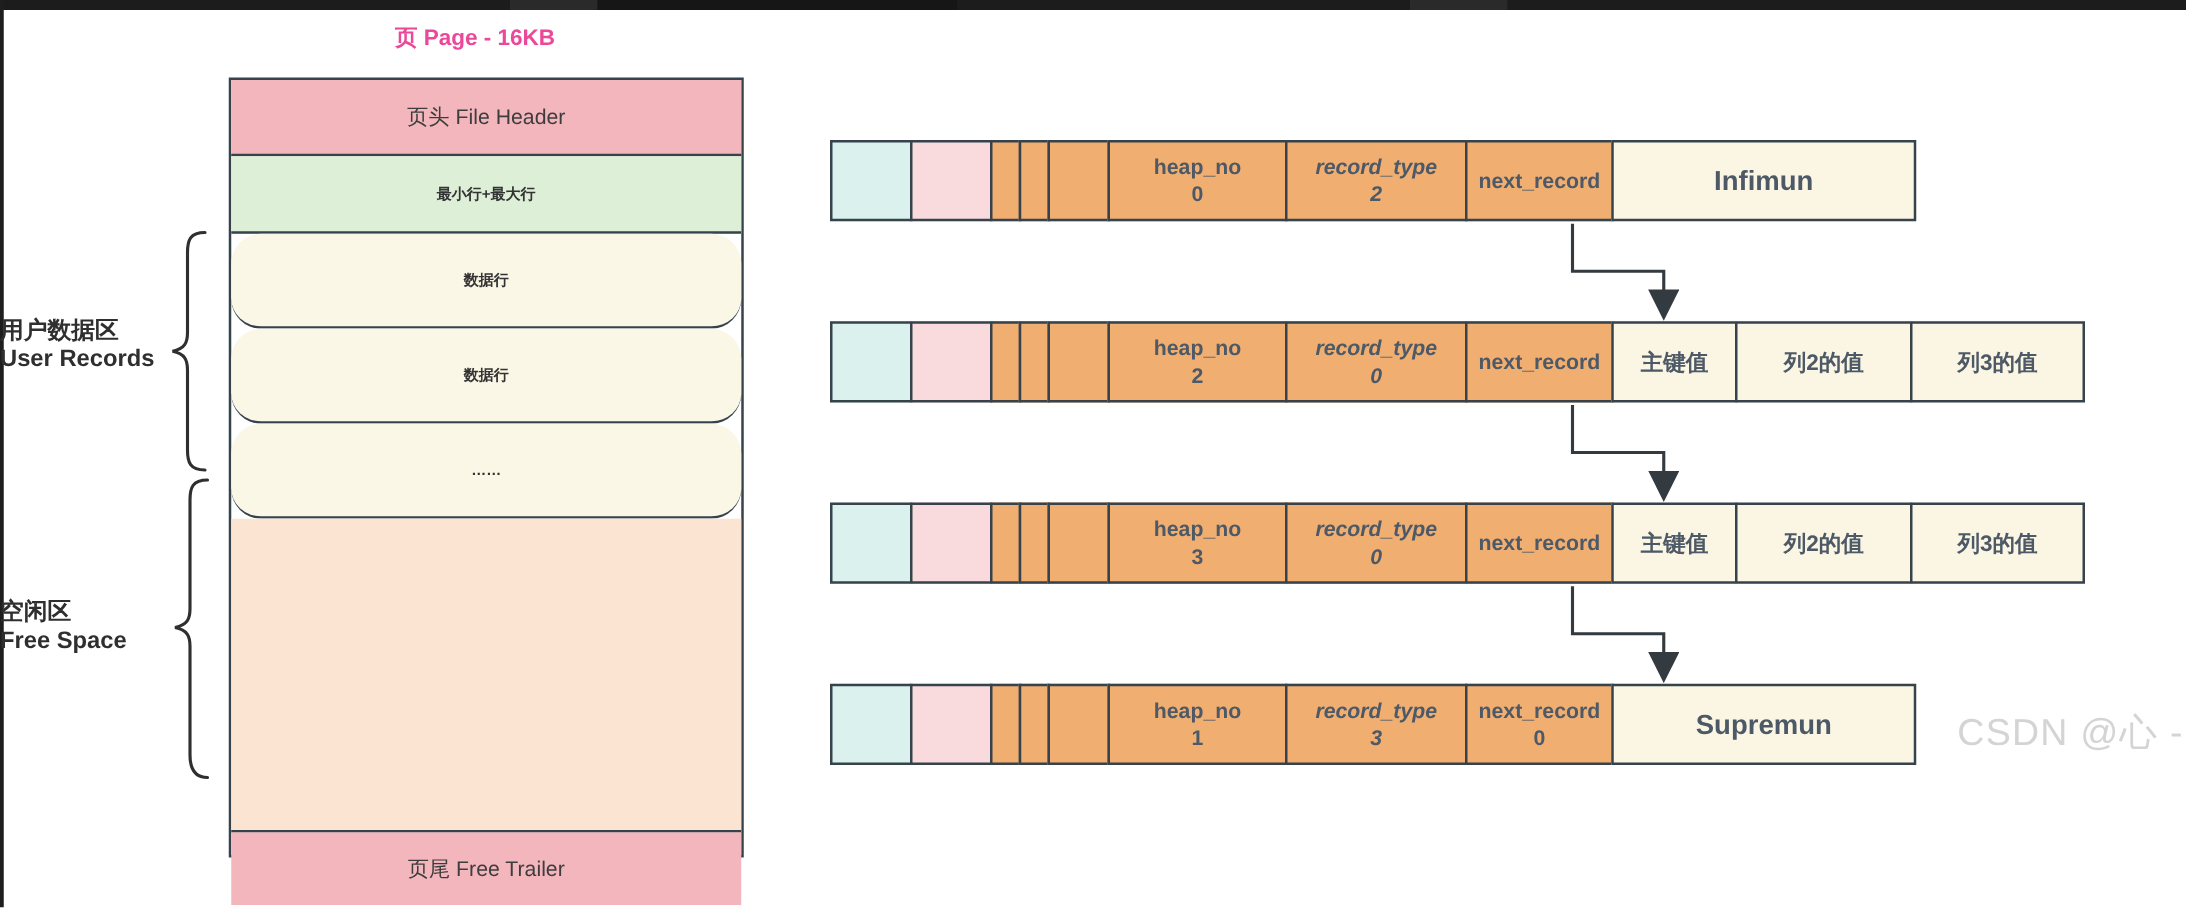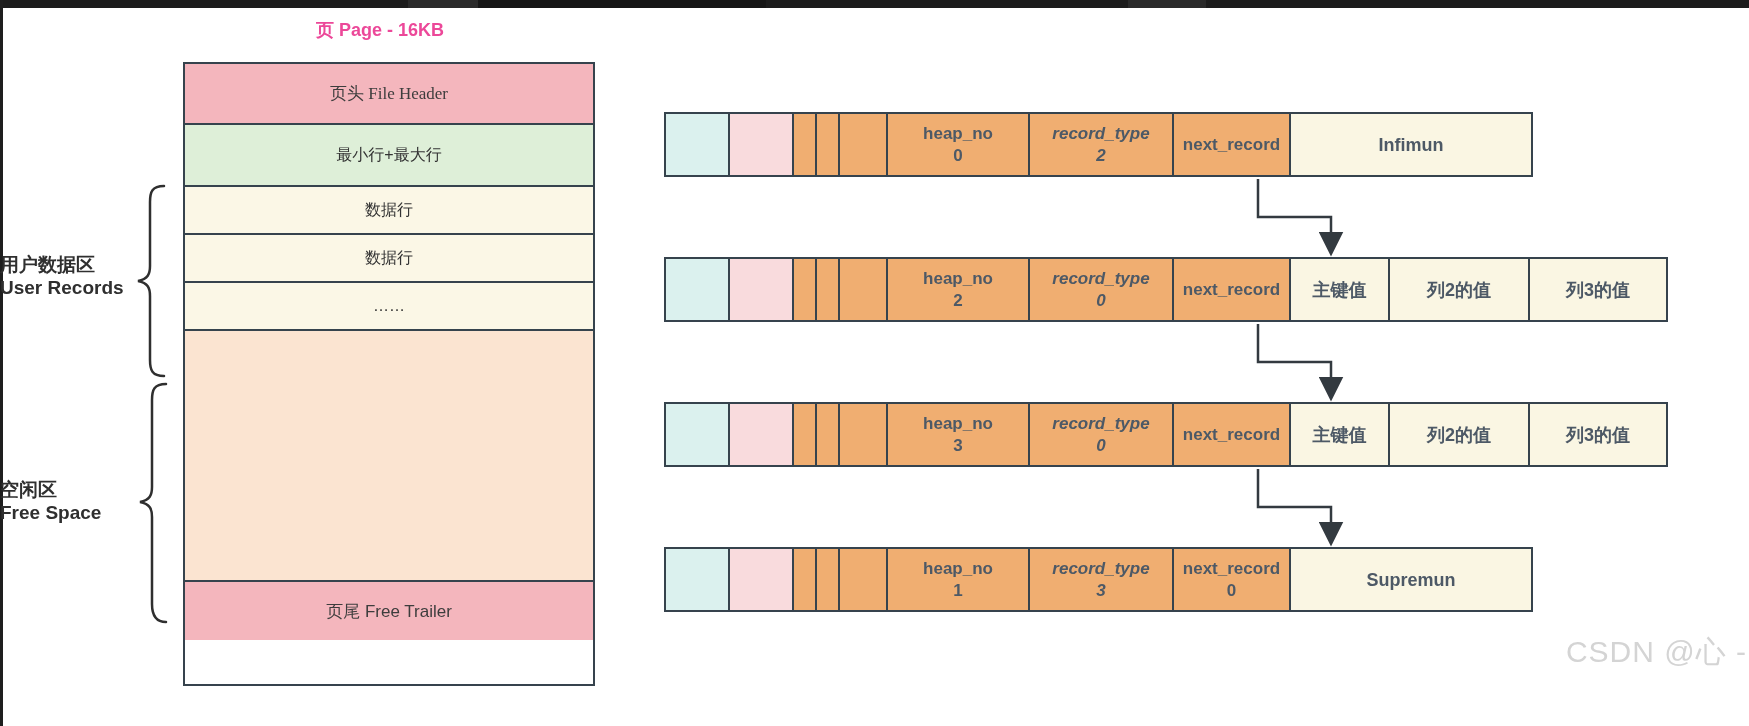--- a/index.html
+++ b/index.html
@@ -26,24 +26,24 @@
 
   .title{position:absolute;left:280px;top:18px;width:200px;text-align:center;
          font-size:18px;font-weight:bold;color:#ec4899;}
 
   
   .pagebox{position:absolute;left:183px;top:62px;width:412px;height:624px;
            border:2px solid var(--border);}
   .psec{width:100%;border-bottom:2px solid var(--border);display:flex;
         align-items:center;justify-content:center;font-size:17px;color:#3d3d3d;}
   .psec:last-child{border-bottom:none;}
-  .psec.bold{font-weight:normal;color:#333;font-size:16px;}
-  .s-header{height:61px;background:var(--ppink);font-family:Liberation Serif, serif;}
+  .psec.bold{font-weight:bold;color:#333;font-size:12px;}
+  .s-header{height:61px;background:var(--ppink);}
   .s-green{height:62px;background:var(--pgreen);}
-  .s-row{height:48px;background:var(--pcream);}
+  .s-row{height:76px;background:var(--pcream);border-radius:24px;}
   .s-free{height:251px;background:var(--ppeach);}
   .s-trailer{height:58px;background:var(--ppink);}
 
   
   .sidelabel{position:absolute;left:0;width:146px;text-align:left;
              font-weight:bold;color:#2f2f2f;font-size:19px;line-height:23px;}
   .overlay{position:absolute;left:0;top:0;width:1749px;height:726px;pointer-events:none;}
 
   
   .record{position:absolute;left:664px;height:65px;display:flex;align-items:stretch;}
@@ -52,26 +52,26 @@
         color:var(--celltext);line-height:22px;text-align:center;}
   .cell:first-child{margin-left:0;}
   .c-cyan{width:66px;background:var(--cyan);}
   .c-pink{width:66px;background:var(--rpink);}
   .c-s1{width:25px;background:var(--orange);}
   .c-s2{width:25px;background:var(--orange);}
   .c-s3{width:50px;background:var(--orange);}
   .c-heap{width:144px;background:var(--orange);}
   .c-type{width:146px;background:var(--orange);font-style:italic;}
   .c-next{width:119px;background:var(--orange);}
-  .c-tailwide{width:244px;background:var(--cream);font-size:18px;}
+  .c-tailwide{width:244px;background:var(--cream);font-size:22px;}
   .c-pk{width:101px;background:var(--cream);font-size:18px;}
   .c-col2{width:142px;background:var(--cream);font-size:18px;}
   .c-col3{width:140px;background:var(--cream);font-size:18px;}
 
-  .watermark{position:absolute;right:2px;top:632px;font-size:30px;color:#d4d4d4;
+  .watermark{position:absolute;right:2px;top:566px;font-size:30px;color:#d4d4d4;
              letter-spacing:1px;white-space:nowrap;}
 </style>
 </head>
 <body>
 
 <div class="canvas">
 
   <div class="topbar">
     <div class="seg" style="width:408px;background:#1c1c1c;"></div>
     <div class="seg" style="width:70px;background:#2a2a2a;"></div>

